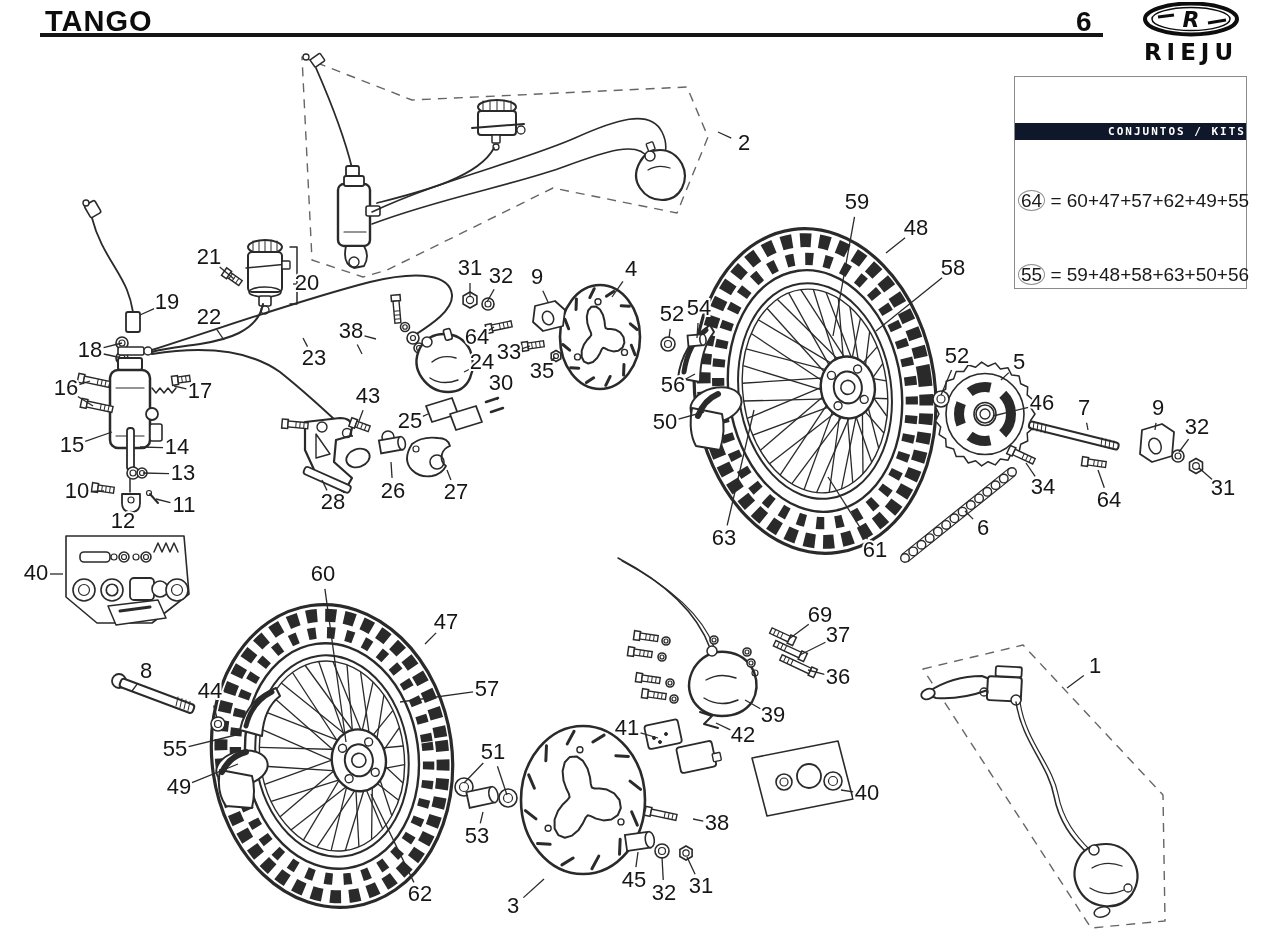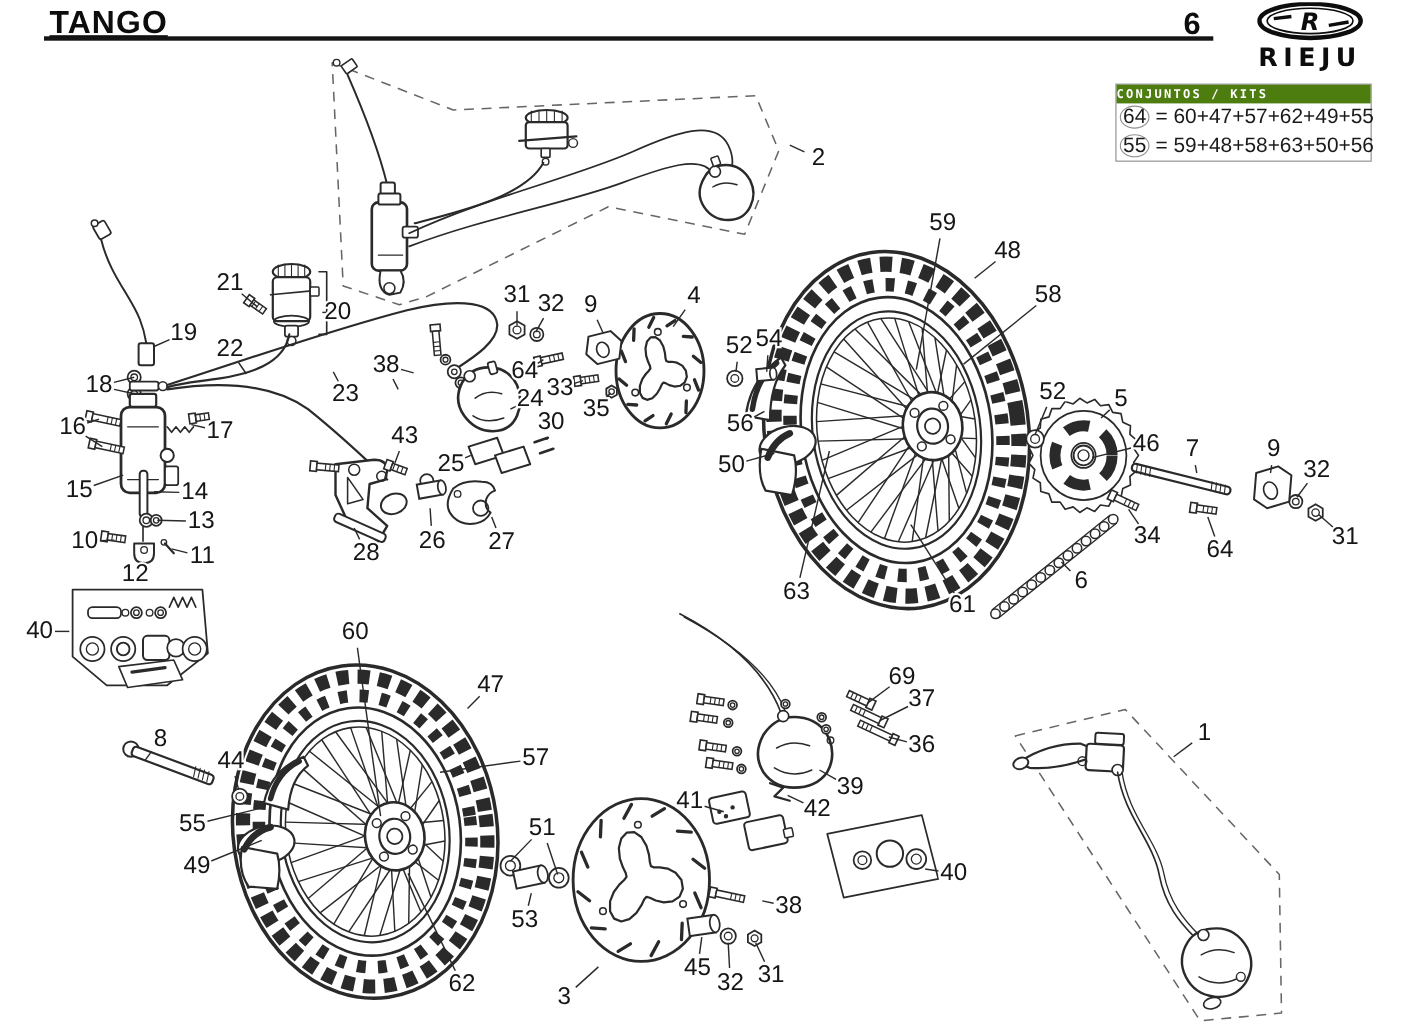--- a/index.html
+++ b/index.html
@@ -1,27 +1,27 @@
 <!DOCTYPE html>
 <html><head>
 <meta charset="utf-8">
 <style>
   html,body{margin:0;padding:0;background:#e8e8e8;}
   .page{position:relative;width:1280px;height:940px;background:#ffffff;overflow:hidden;
         font-family:"Liberation Sans",sans-serif;color:#111;}
   .title{position:absolute;left:45px;top:5px;margin:0;font:bold 29px "Liberation Sans",sans-serif;
-         letter-spacing:1px;color:#0d0d0d;text-decoration:underline;}
+         letter-spacing:1px;color:#0d0d0d;}
   .rule{position:absolute;left:40px;top:33px;width:1063px;height:4px;background:#151515;}
   .page-num{position:absolute;left:1076px;top:6px;font:bold 28px "Liberation Sans",sans-serif;color:#0d0d0d;}
   .brand{position:absolute;left:1116px;top:2px;width:150px;text-align:center;}
   .brand-name{font:bold 23px "DejaVu Sans",sans-serif;letter-spacing:5px;color:#0d0d0d;margin-top:-3px;}
   .kits{position:absolute;left:1014px;top:76px;width:231px;border:1px solid #8a8a8a;background:#fff;}
-  .kits-header{background:#4d7c0f;color:#fff;font:bold 11px "DejaVu Sans Mono",monospace;
-               letter-spacing:2px;text-align:left;padding:2px 0;}
-  .kit-row{font-size:19px;color:#1a1a1a;padding:1px 3px;white-space:nowrap;line-height:24px;}
+  .kits-header{background:#0f172a;color:#fff;font:bold 11px "DejaVu Sans Mono",monospace;
+               letter-spacing:2px;text-align:right;padding:2px 0;margin-top:46px;}
+  .kit-row{font-size:19px;color:#1a1a1a;padding:1px 3px;white-space:nowrap;line-height:24px;margin-top:48px;}
   .kit-num{display:inline-block;border:1.5px solid #909090;border-radius:50%;padding:0 2px;line-height:19px;}
   svg#art{position:absolute;left:0;top:0;}
   text.plabel{font:22px "Liberation Sans",sans-serif;fill:#161616;paint-order:stroke;
               stroke:#ffffff;stroke-width:4px;}
 </style>
 </head>
 <body>
 
 <div class="page">
   <h1 class="title">TANGO</h1>

